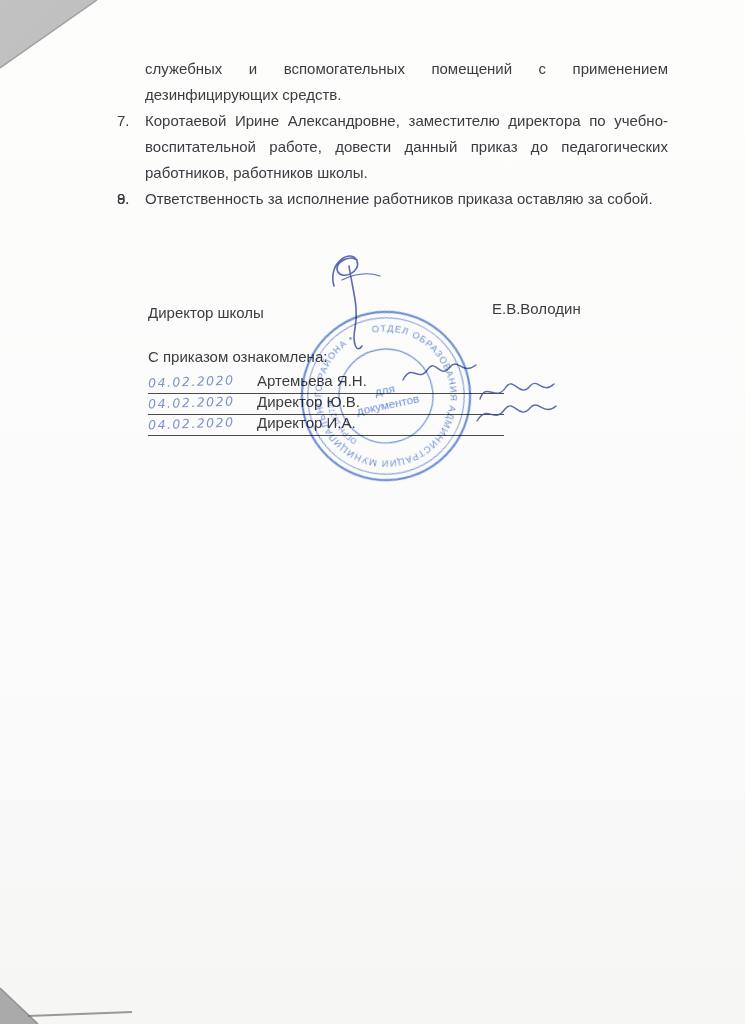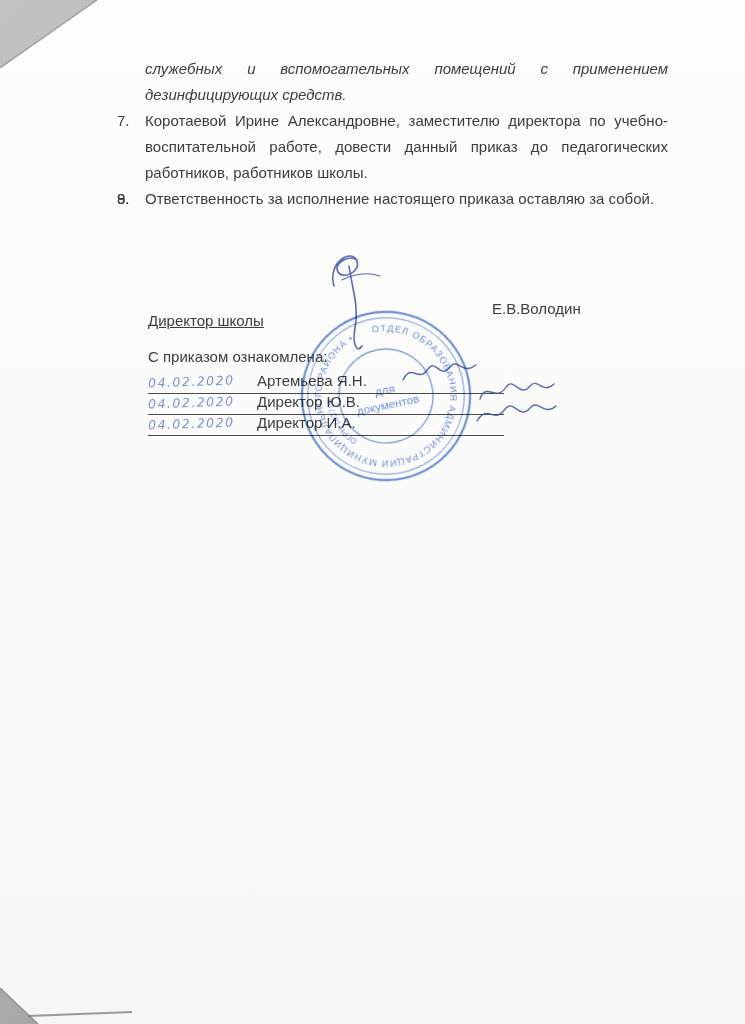--- a/index.html
+++ b/index.html
@@ -16,32 +16,32 @@
     position:absolute;inset:0;
     background:linear-gradient(180deg,#fdfdfc 0%,#fafafa 70%,#f6f6f5 100%);
     clip-path:polygon(97px 0px, 745px 0px, 745px 1024px, 38px 1024px, 0px 988px, 0px 68px);
   }
   
   .flowtext{
     position:absolute;left:145px;top:56px;width:523px;
     font-size:15px;line-height:26px;color:#3c3c42;
     text-align:justify;
   }
-  .flowtext p{margin:0;font-style:italic;}
+  .flowtext p{margin:0;}
   .li{position:relative;margin:0;}
   .num{
     position:absolute;left:-28px;top:0;width:24px;
     text-align:left;color:#3c3c42;
   }
   
   .director-row{
     position:absolute;left:148px;top:300px;width:520px;height:22px;
     font-size:15px;color:#3c3c42;
   }
-  .director-role{position:absolute;left:0;top:12px;text-decoration:underline;}
+  .director-role{position:absolute;left:0;top:4px;}
   .director-name{position:absolute;left:307px;top:0;margin-left:37px;}
   
   .ack-heading{
     position:absolute;left:148px;top:348px;
     font-size:15px;color:#3c3c42;
   }
   .ack-row{
     position:absolute;left:148px;width:356px;height:21px;
     border-bottom:1px solid #4a4a4a;
     font-size:15px;color:#3c3c42;white-space:nowrap;
@@ -83,21 +83,21 @@
       <p>служебных и вспомогательных помещений с применением дезинфицирующих средств.</p>
       <div class="li">
         <span class="num">7.</span>
         <span>Коротаевой Ирине Александровне, заместителю директора по учебно-воспитательной работе, довести данный приказ до педагогических работников, работников школы.</span>
       </div>
       <div class="li">
         <span class="num">8.</span>
       </div>
       <div class="li">
         <span class="num">9.</span>
-        <span>Ответственность за исполнение настоящего приказа оставляю за собой.</span>
+        <span>Ответственность за исполнение работников приказа оставляю за собой.</span>
       </div>
     </div>
 
     <div class="director-row">
       <span class="director-role">Директор школы</span>
       <span class="director-name">Е.В.Володин</span>
     </div>
 
     <span class="director-sig">
       <svg width="80" height="120" viewBox="0 0 80 120">

